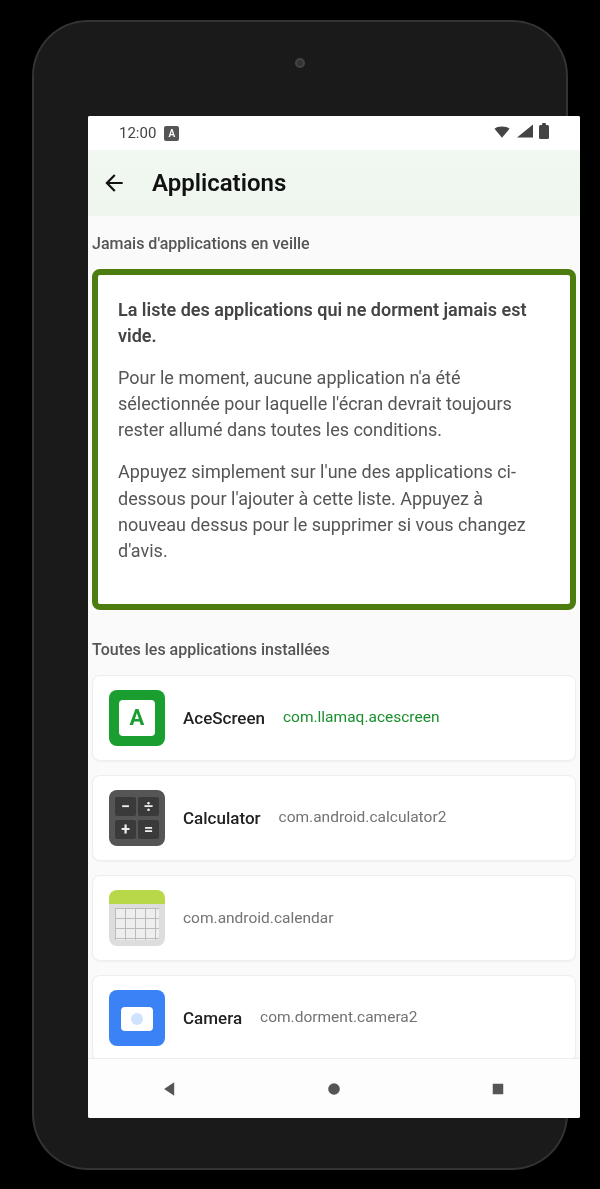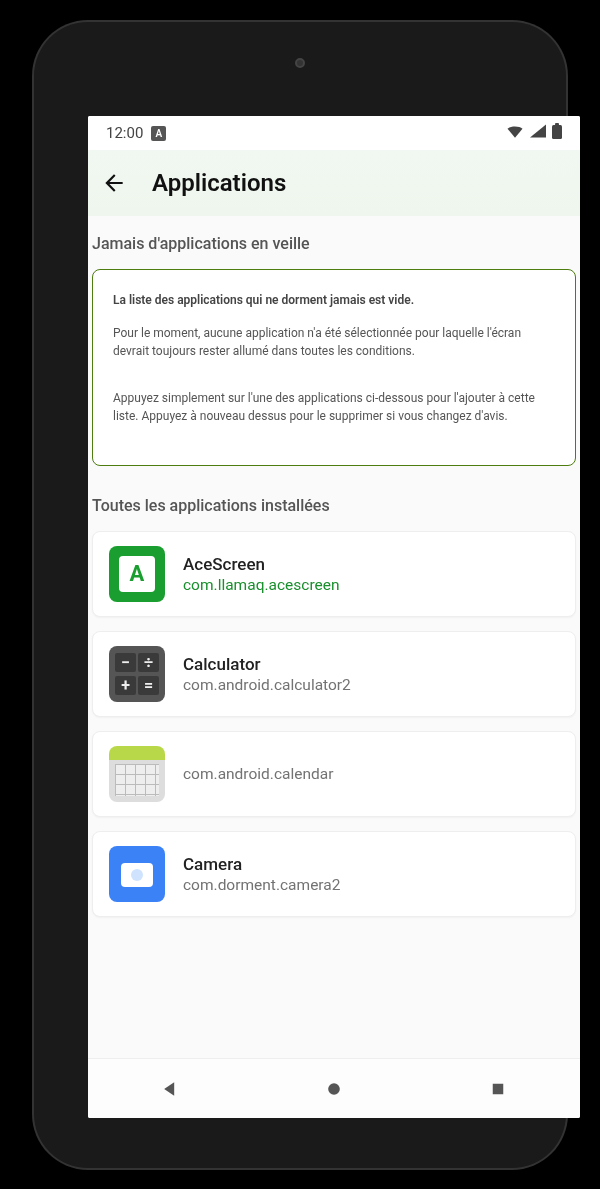--- a/index.html
+++ b/index.html
@@ -52,21 +52,21 @@
     overflow: hidden;
     border-radius: 2px;
   }
 
   
   .statusbar {
     height: 34px;
     display: flex;
     align-items: center;
     justify-content: space-between;
-    padding: 0 18px;
+    padding: 0 31px;
     font-size: 15px;
     color: #444;
     background: #fff;
   }
   .statusbar .left { display: flex; align-items: center; gap: 8px; }
   .statusbar .right { display: flex; align-items: center; gap: 6px; }
   .badge-a {
     width: 15px; height: 15px;
     background: #555;
     color: #fff;
@@ -98,34 +98,34 @@
     padding: 18px 4px 10px;
   }
   .sec-title {
     font-size: 16px;
     color: #555;
     font-weight: 500;
     margin-bottom: 16px;
   }
   .info-card {
     background: #fff;
-    border: 1px solid #4d7c0f;
+    border: 6px solid #4d7c0f;
     border-radius: 8px;
     padding: 22px 20px;
     color: #555;
-    font-size: 12px;
+    font-size: 18px;
     line-height: 1.45;
     margin-bottom: 30px;
   }
   .info-card .strong {
     font-weight: 600;
     color: #444;
     margin-bottom: 16px;
   }
-  .info-card p { margin-bottom: 30px; }
+  .info-card p { margin-bottom: 16px; }
   .info-card p:last-child { margin-bottom: 18px; }
 
   .app-card {
     background: #fff;
     border: 1px solid #eee;
     border-radius: 8px;
     padding: 14px 16px;
     display: flex;
     align-items: center;
     gap: 18px;
@@ -136,21 +136,21 @@
   .app-icon {
     width: 56px;
     height: 56px;
     border-radius: 8px;
     flex-shrink: 0;
     display: flex;
     align-items: center;
     justify-content: center;
     font-weight: 700;
   }
-  .app-texts { display: flex; flex-direction: column; gap: 2px; }
+  .app-texts { display: flex; flex-direction: row; gap: 18px; }
   .app-name { font-size: 17px; color: #222; font-weight: 500; }
   .app-pkg  { font-size: 15.5px; }
   .pkg-green { color: #1a8f2d; }
   .pkg-pink  { color: #737373; }
 
   
   .icon-ace {
     background: #1a9e2f;
     position: relative;
   }

